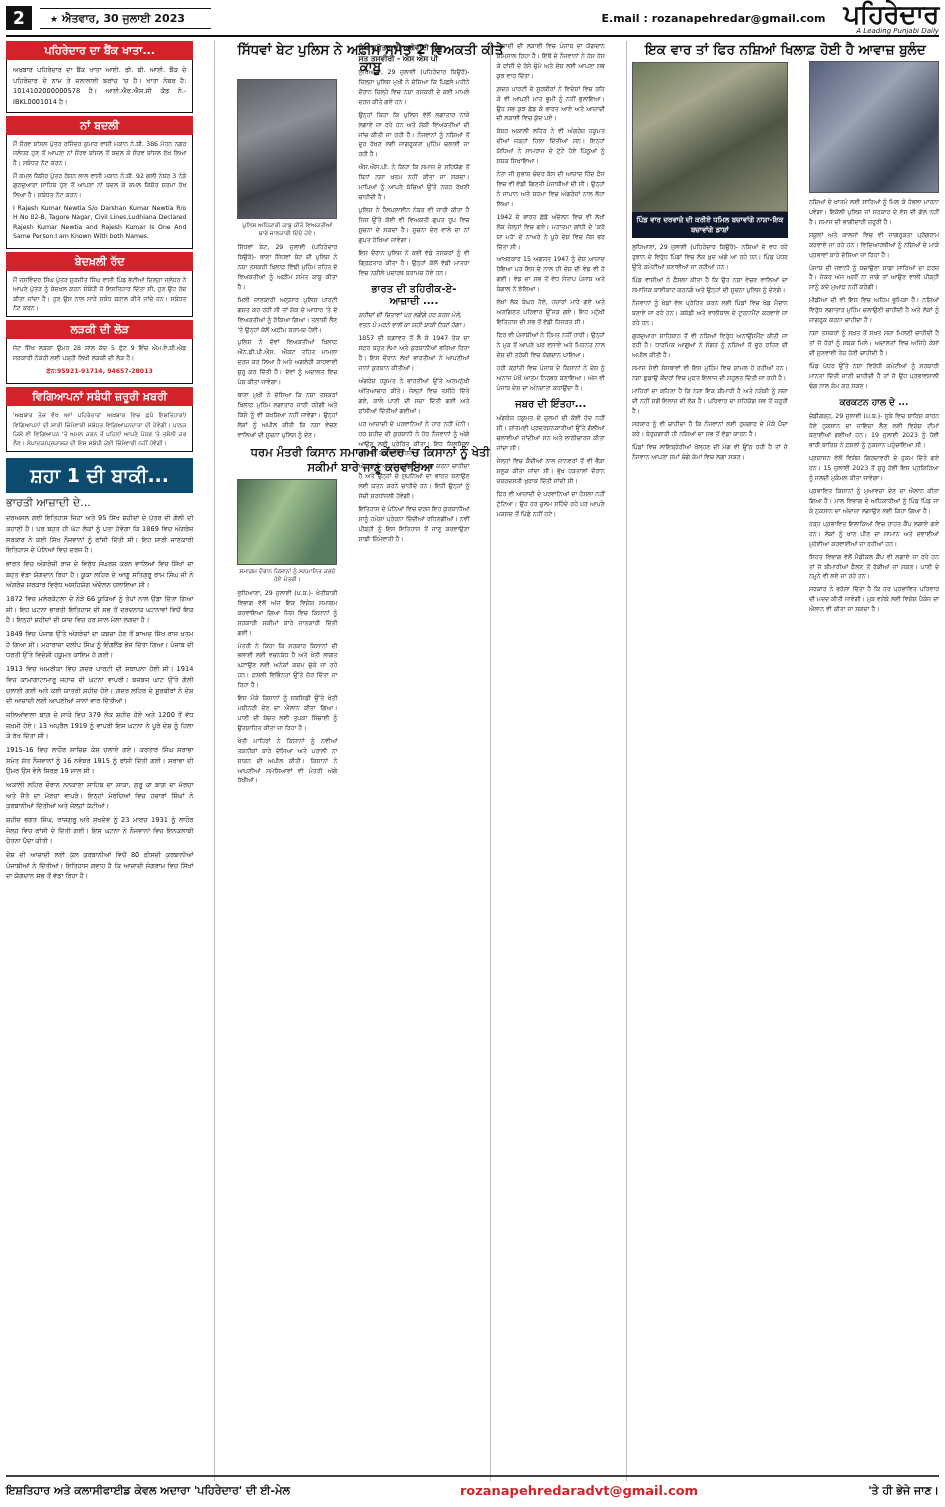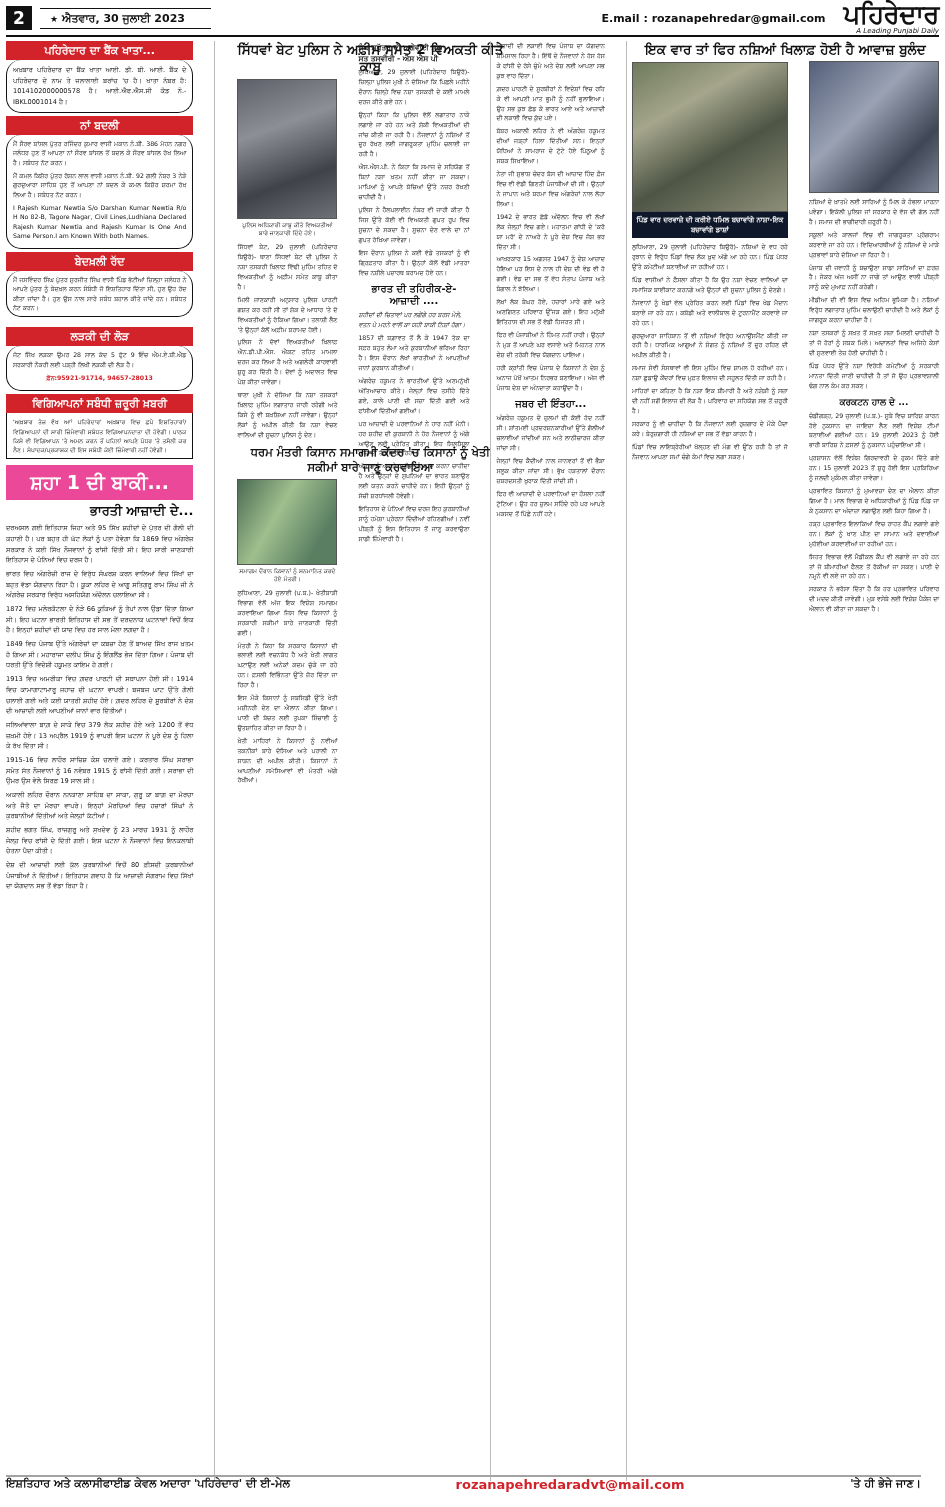--- a/index.html
+++ b/index.html
@@ -37,21 +37,21 @@
   .col5{width:162px;}
   .col6{width:150px;}
 
   .vline{border-left:1px solid #bbb;}
 
   
   .redbar{
     background:#d2232a;color:#fff;font-size:11px;font-weight:bold;text-align:center;
     padding:3px 2px;margin-bottom:0;
   }
-  .tiny{font-size:6.2px;line-height:1.5;text-align:justify;border-radius:15px;}
+  .tiny{font-size:6.2px;line-height:1.5;text-align:justify;}
   .tiny6{font-size:6px;line-height:1.55;text-align:justify;}
   .bank{font-size:6.6px;line-height:1.6;padding:5px 6px;border:1px solid #111;border-top:none;}
   .listbox{border:1px solid #111;border-top:none;padding:4px 6px;}
   .listbox p{margin:0 0 4px 0;}
   .centerline{text-align:center;}
   .bold{font-weight:bold;}
 
   
   .hl{font-size:13.5px;font-weight:bold;line-height:1.25;text-align:center;margin:0 0 4px 0;}
   .hl-sm{font-size:11.5px;font-weight:bold;line-height:1.3;text-align:center;margin:0 0 4px 0;}
@@ -67,36 +67,36 @@
   .photo{width:100%;background:#7d7f84;position:relative;overflow:hidden;border:1px solid #555;box-sizing:border-box;}
   .ph-police{background:linear-gradient(160deg,#5d6068 0%,#8c8f96 35%,#3f4249 70%,#6e7178 100%);}
   .ph-crowd{background:linear-gradient(150deg,#6f7a5c 0%,#a5a68c 30%,#4e5545 60%,#8d8f78 100%);}
   .ph-group{background:linear-gradient(135deg,#55607a 0%,#9aa2b4 40%,#3f4756 75%,#7c8496 100%);}
   .ph-farm{background:linear-gradient(120deg,#4b6b53 0%,#9fbf8e 40%,#5a7e62 80%);}
 
   .photocap{font-size:6px;line-height:1.45;text-align:center;margin:2px 0 4px;}
 
   
   .sahaband{
-    background:#ec4899;color:#fff;font-weight:bold;text-align:center;
+    background:#0c4a6e;color:#fff;font-weight:bold;text-align:center;
     font-size:19px;padding:6px 2px;letter-spacing:0;
   }
-  .saha-sub{font-size:13px;font-weight:bold;text-align:right;padding:3px 0 4px;}
+  .saha-sub{font-size:11px;font-weight:normal;text-align:left;padding:3px 0 4px;}
   .section-h{font-size:10px;font-weight:bold;text-align:center;margin:6px 0 3px;}
   .section-h2{font-size:9px;font-weight:bold;text-align:center;margin:6px 0 3px;}
 
   .redcap{
     background:#0f172a;color:#fff;font-size:7px;font-weight:bold;text-align:center;
     padding:3px 3px;line-height:1.45;
   }
 
   
   .footer{
-    position:absolute;left:6px;right:24px;bottom:4px;height:26px;
-    border-top:2px solid #a3a3a3;display:flex;
+    position:absolute;left:6px;right:6px;bottom:4px;height:26px;
+    border-top:2px solid #404040;display:flex;align-items:center;
     font-size:11px;font-weight:bold;
   }
   .footer .f-left{flex:0 0 auto;}
   .footer .f-mid{flex:1;text-align:center;color:#d2232a;font-size:13px;}
   .footer .f-right{flex:0 0 auto;}
 </style>
 </head>
 <body>
 
 <div class="page">
@@ -126,21 +126,21 @@
       <div class="redbar" style="margin-top:3px">ਨਾਂ ਬਦਲੀ</div>
       <div class="listbox tiny">
         <p>ਮੈਂ ਸੌਰਵ ਬਾਂਸਲ ਪੁੱਤਰ ਰਜਿੰਦਰ ਕੁਮਾਰ ਵਾਸੀ ਮਕਾਨ ਨੰ.ਬੀ. 386 ਮੋਹਨ ਨਗਰ ਜਲੰਧਰ ਹੁਣ ਤੋਂ ਆਪਣਾ ਨਾਂ ਸੌਰਵ ਬਾਂਸਲ ਤੋਂ ਬਦਲ ਕੇ ਸੌਰਵ ਬਾਂਸਲ ਰੱਖ ਲਿਆ ਹੈ। ਸਬੰਧਤ ਨੋਟ ਕਰਨ।</p>
         <p>ਮੈਂ ਕਮਲ ਕਿਸ਼ੋਰ ਪੁੱਤਰ ਰੋਸ਼ਨ ਲਾਲ ਵਾਸੀ ਮਕਾਨ ਨੰ.ਬੀ. 92 ਗਲੀ ਨੰਬਰ 3 ਨੇੜੇ ਗੁਰਦੁਆਰਾ ਸਾਹਿਬ ਹੁਣ ਤੋਂ ਆਪਣਾ ਨਾਂ ਬਦਲ ਕੇ ਕਮਲ ਕਿਸ਼ੋਰ ਸ਼ਰਮਾ ਰੱਖ ਲਿਆ ਹੈ। ਸਬੰਧਤ ਨੋਟ ਕਰਨ।</p>
         <p>I Rajesh Kumar Newtia S/o Darshan Kumar Newtia R/o H No 82-B, Tagore Nagar, Civil Lines,Ludhiana Declared Rajesh Kumar Newtia and Rajesh Kumar Is One And Same Person.I am Known With both Names.</p>
       </div>
 
       <div class="redbar" style="margin-top:3px">ਬੇਦਖ਼ਲੀ ਰੱਦ</div>
       <div class="listbox tiny">ਮੈਂ ਜਸਵਿੰਦਰ ਸਿੰਘ ਪੁੱਤਰ ਸੁਰਜੀਤ ਸਿੰਘ ਵਾਸੀ ਪਿੰਡ ਭੱਟੀਆਂ ਜ਼ਿਲ੍ਹਾ ਜਲੰਧਰ ਨੇ ਆਪਣੇ ਪੁੱਤਰ ਨੂੰ ਬੇਦਖ਼ਲ ਕਰਨ ਸੰਬੰਧੀ ਜੋ ਇਸ਼ਤਿਹਾਰ ਦਿੱਤਾ ਸੀ, ਹੁਣ ਉਹ ਰੱਦ ਕੀਤਾ ਜਾਂਦਾ ਹੈ। ਹੁਣ ਉਸ ਨਾਲ ਸਾਰੇ ਸਬੰਧ ਬਹਾਲ ਕੀਤੇ ਜਾਂਦੇ ਹਨ। ਸਬੰਧਤ ਨੋਟ ਕਰਨ।</div>
 
-      <div class="redbar" style="margin-top:10px">ਲੜਕੀ ਦੀ ਲੋੜ</div>
+      <div class="redbar" style="margin-top:3px">ਲੜਕੀ ਦੀ ਲੋੜ</div>
       <div class="listbox tiny">
         <p>ਜੱਟ ਸਿੱਖ ਲੜਕਾ ਉਮਰ 28 ਸਾਲ ਕੱਦ 5 ਫੁੱਟ 9 ਇੰਚ ਐਮ.ਏ.ਬੀ.ਐਡ ਸਰਕਾਰੀ ਨੌਕਰੀ ਲਈ ਪੜ੍ਹੀ ਲਿਖੀ ਲੜਕੀ ਦੀ ਲੋੜ ਹੈ।</p>
         <p class="centerline bold" style="color:#d2232a">ਫ਼ੋਨ:95921-91714, 94657-28013</p>
       </div>
 
       <div class="redbar" style="margin-top:3px">ਵਿਗਿਆਪਨਾਂ ਸਬੰਧੀ ਜ਼ਰੂਰੀ ਖ਼ਬਰੀ</div>
       <div class="listbox tiny6">'ਅਖ਼ਬਾਰ ਤੇਜ਼ ਵੱਖ ਆਾਂ ਪਹਿਰੇਦਾਰ' ਅਖ਼ਬਾਰ ਵਿਚ ਛਪੇ ਇਸ਼ਤਿਹਾਰਾਂ/ਵਿਗਿਆਪਨਾਂ ਦੀ ਸਾਰੀ ਜ਼ਿੰਮੇਵਾਰੀ ਸਬੰਧਤ ਵਿਗਿਆਪਨਦਾਤਾ ਦੀ ਹੋਵੇਗੀ। ਪਾਠਕ ਕਿਸੇ ਵੀ ਵਿਗਿਆਪਨ 'ਤੇ ਅਮਲ ਕਰਨ ਤੋਂ ਪਹਿਲਾਂ ਆਪਣੇ ਪੱਧਰ 'ਤੇ ਤਸੱਲੀ ਕਰ ਲੈਣ। ਸੰਪਾਦਕ/ਪ੍ਰਕਾਸ਼ਕ ਦੀ ਇਸ ਸਬੰਧੀ ਕੋਈ ਜ਼ਿੰਮੇਵਾਰੀ ਨਹੀਂ ਹੋਵੇਗੀ।</div>
 
       <div class="sahaband" style="margin-top:6px">ਸ਼ਹਾ 1 ਦੀ ਬਾਕੀ...</div>
       <div class="saha-sub">ਭਾਰਤੀ ਆਜ਼ਾਦੀ ਦੇ...</div>
@@ -258,17 +258,17 @@
         <p>ਹੜ੍ਹ ਪ੍ਰਭਾਵਿਤ ਇਲਾਕਿਆਂ ਵਿਚ ਰਾਹਤ ਕੈਂਪ ਲਗਾਏ ਗਏ ਹਨ। ਲੋਕਾਂ ਨੂੰ ਖਾਣ ਪੀਣ ਦਾ ਸਾਮਾਨ ਅਤੇ ਦਵਾਈਆਂ ਮੁਹੱਈਆ ਕਰਵਾਈਆਂ ਜਾ ਰਹੀਆਂ ਹਨ।</p>
         <p>ਸਿਹਤ ਵਿਭਾਗ ਵੱਲੋਂ ਮੈਡੀਕਲ ਕੈਂਪ ਵੀ ਲਗਾਏ ਜਾ ਰਹੇ ਹਨ ਤਾਂ ਜੋ ਬੀਮਾਰੀਆਂ ਫੈਲਣ ਤੋਂ ਰੋਕੀਆਂ ਜਾ ਸਕਣ। ਪਾਣੀ ਦੇ ਨਮੂਨੇ ਵੀ ਲਏ ਜਾ ਰਹੇ ਹਨ।</p>
         <p>ਸਰਕਾਰ ਨੇ ਭਰੋਸਾ ਦਿੱਤਾ ਹੈ ਕਿ ਹਰ ਪ੍ਰਭਾਵਿਤ ਪਰਿਵਾਰ ਦੀ ਮਦਦ ਕੀਤੀ ਜਾਵੇਗੀ। ਮੁੜ ਵਸੇਬੇ ਲਈ ਵਿਸ਼ੇਸ਼ ਪੈਕੇਜ ਦਾ ਐਲਾਨ ਵੀ ਕੀਤਾ ਜਾ ਸਕਦਾ ਹੈ।</p>
       </div>
     </div>
 
   </div>
 
   <div class="footer">
     <div class="f-left">ਇਸ਼ਤਿਹਾਰ ਅਤੇ ਕਲਾਸੀਫਾਈਡ ਕੇਵਲ ਅਦਾਰਾ 'ਪਹਿਰੇਦਾਰ' ਦੀ ਈ-ਮੇਲ</div>
-    <div class="f-mid">rozanapehredaradvt@mail.com</div>
+    <div class="f-mid">rozanapehredaradvt@gmail.com</div>
     <div class="f-right">'ਤੇ ਹੀ ਭੇਜੇ ਜਾਣ।</div>
   </div>
 
 </div>
 
 </body></html>

